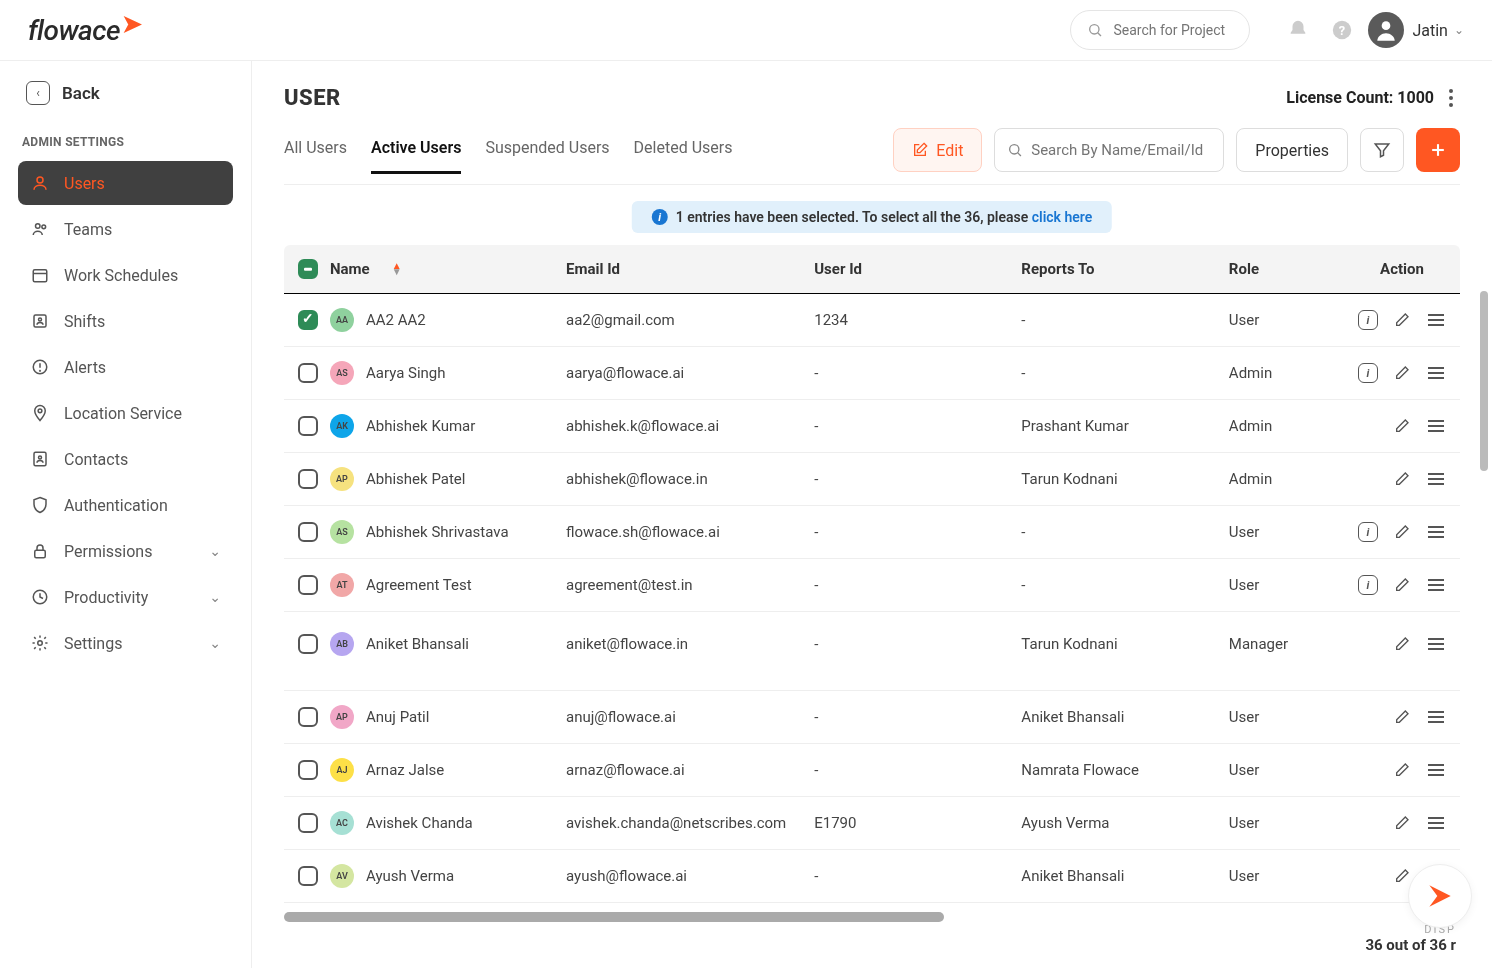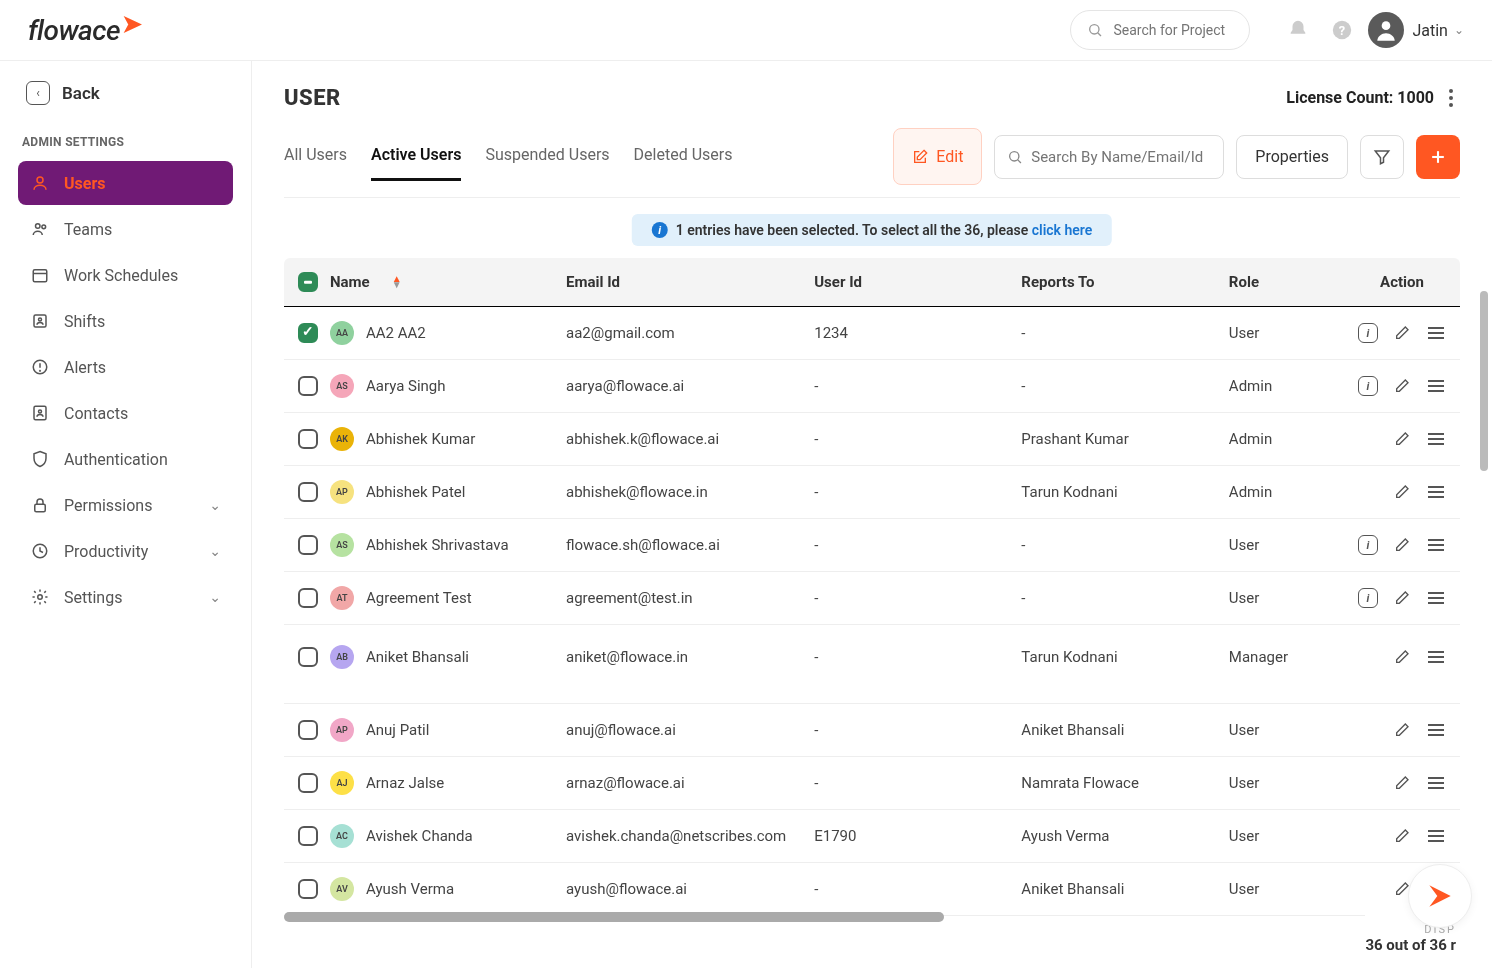--- a/index.html
+++ b/index.html
@@ -20,39 +20,39 @@
 .dropdown-caret { color: #888; font-size: 12px; }
 
 
 .layout { display: flex; height: calc(968px - 61px); }
 .sidebar { width: 252px; border-right: 1px solid #eee; padding: 18px 18px; overflow-y: auto; }
 .back-btn { display: flex; align-items: center; gap: 12px; margin-bottom: 28px; padding: 2px 8px; cursor: pointer; }
 .back-box { width: 24px; height: 24px; border: 1.5px solid #555; border-radius: 6px; display: flex; align-items: center; justify-content: center; font-size: 12px; color: #555; }
 .back-text { font-size: 17px; font-weight: 600; color: #333; }
 .sidebar-label { font-size: 12px; font-weight: 700; color: #666; letter-spacing: 0.3px; margin-bottom: 12px; padding-left: 4px; }
 .sidebar-item { display: flex; align-items: center; gap: 14px; padding: 12px 12px; border-radius: 8px; cursor: pointer; font-size: 16px; color: #555; margin-bottom: 2px; }
-.sidebar-item.active { background: #701a75; color: #ff5722; font-weight: bold; }
+.sidebar-item.active { background: #404040; color: #ff5722; }
 .sidebar-item .icon { width: 20px; height: 20px; display: flex; align-items: center; justify-content: center; }
 .sidebar-item .chev { margin-left: auto; color: #888; font-size: 14px; }
 
 
 .main { flex: 1; padding: 24px 32px 0 32px; position: relative; overflow: hidden; }
 .page-head { display: flex; align-items: center; margin-bottom: 18px; }
 .page-title { font-size: 22px; font-weight: 800; letter-spacing: 0.5px; }
 .head-spacer { flex: 1; }
 .license { font-size: 16px; font-weight: 700; color: #222; margin-right: 8px; }
 .kebab { width: 18px; display: flex; flex-direction: column; gap: 3px; align-items: center; cursor: pointer; }
 .kebab span { width: 4px; height: 4px; background: #555; border-radius: 50%; }
 
 .toolbar { display: flex; align-items: center; border-bottom: 1px solid #eee; }
 .tabs { display: flex; gap: 24px; }
 .tab { padding: 0 0 14px 0; font-size: 16px; color: #666; cursor: pointer; border-bottom: 3px solid transparent; }
 .tab.active { color: #111; font-weight: 600; border-bottom-color: #111; }
 .toolbar-right { margin-left: auto; display: flex; align-items: center; gap: 12px; padding-bottom: 12px; }
-.edit-btn { height: 57px; padding: 0 18px; border: 1px solid #ffd1c2; background: #fff5f1; color: #ff5722; border-radius: 8px; display: flex; align-items: center; gap: 8px; font-size: 16px; cursor: pointer; }
+.edit-btn { height: 44px; padding: 0 18px; border: 1px solid #ffd1c2; background: #fff5f1; color: #ff5722; border-radius: 8px; display: flex; align-items: center; gap: 8px; font-size: 16px; cursor: pointer; }
 .search-name { height: 44px; width: 230px; border: 1px solid #ddd; border-radius: 8px; display: flex; align-items: center; padding: 0 12px; }
 .search-name input { border: none; outline: none; font-size: 15px; color: #777; width: 100%; margin-left: 8px; }
 .props-btn { height: 44px; padding: 0 18px; border: 1px solid #ddd; background: #fff; border-radius: 8px; font-size: 16px; color: #333; cursor: pointer; }
 .icon-btn { height: 44px; width: 44px; border: 1px solid #ddd; border-radius: 8px; display: flex; align-items: center; justify-content: center; cursor: pointer; color: #555; }
 .add-btn { height: 44px; width: 44px; background: #ff5722; border-radius: 8px; display: flex; align-items: center; justify-content: center; cursor: pointer; color: #fff; font-size: 22px; }
 
 .banner { margin: 16px auto 12px; background: #e1f0fb; border-radius: 6px; padding: 8px 20px; font-size: 14px; font-weight: 600; color: #333; display: inline-flex; align-items: center; gap: 8px; position: relative; left: 50%; transform: translateX(-50%); }
 .banner .info-ico { width: 16px; height: 16px; background: #1976d2; border-radius: 50%; color: #fff; display: flex; align-items: center; justify-content: center; font-size: 11px; font-weight: bold; font-style: italic; }
 .banner a { color: #1976d2; text-decoration: none; }
 
@@ -186,20 +186,29 @@
               <circle cx="12" cy="12" r="9"></circle>
               <line x1="12" y1="7" x2="12" y2="13"></line>
               <circle cx="12" cy="17" r="0.5" fill="currentColor"></circle>
             </svg>
           </span>
           <span>Alerts</span>
         </div>
         <div class="sidebar-item">
           <span class="icon">
             <svg width="18" height="18" viewBox="0 0 24 24" fill="none" stroke="currentColor" stroke-width="2">
+              <path d="M12 2a7 7 0 017 7c0 5-7 13-7 13S5 14 5 9a7 7 0 017-7z"></path>
+              <circle cx="12" cy="9" r="2.5"></circle>
+            </svg>
+          </span>
+          <span>Location Service</span>
+        </div>
+        <div class="sidebar-item">
+          <span class="icon">
+            <svg width="18" height="18" viewBox="0 0 24 24" fill="none" stroke="currentColor" stroke-width="2">
               <rect x="4" y="3" width="16" height="18" rx="2"></rect>
               <circle cx="12" cy="10" r="2"></circle>
               <path d="M8 17c0-2 2-3 4-3s4 1 4 3"></path>
             </svg>
           </span>
           <span>Contacts</span>
         </div>
         <div class="sidebar-item">
           <span class="icon">
             <svg width="18" height="18" viewBox="0 0 24 24" fill="none" stroke="currentColor" stroke-width="2">
@@ -376,21 +385,21 @@
                       <span></span>
                     </span>
                   </span>
     </div>
               </td>
             </tr>
             <tr>
     <td>
                 <div class="name-cell">
       <span class="chk"></span>
-      <span class="av" style="background:#eab308">AK</span>
+      <span class="av" style="background:#0ea5e9">AK</span>
       <span>Abhishek Kumar</span>
     </div>
               </td>
     <td>abhishek.k@flowace.ai</td>
     <td>-</td>
     <td>Prashant Kumar</td>
     <td>Admin</td>
     <td>
                 <div class="actions">
 

